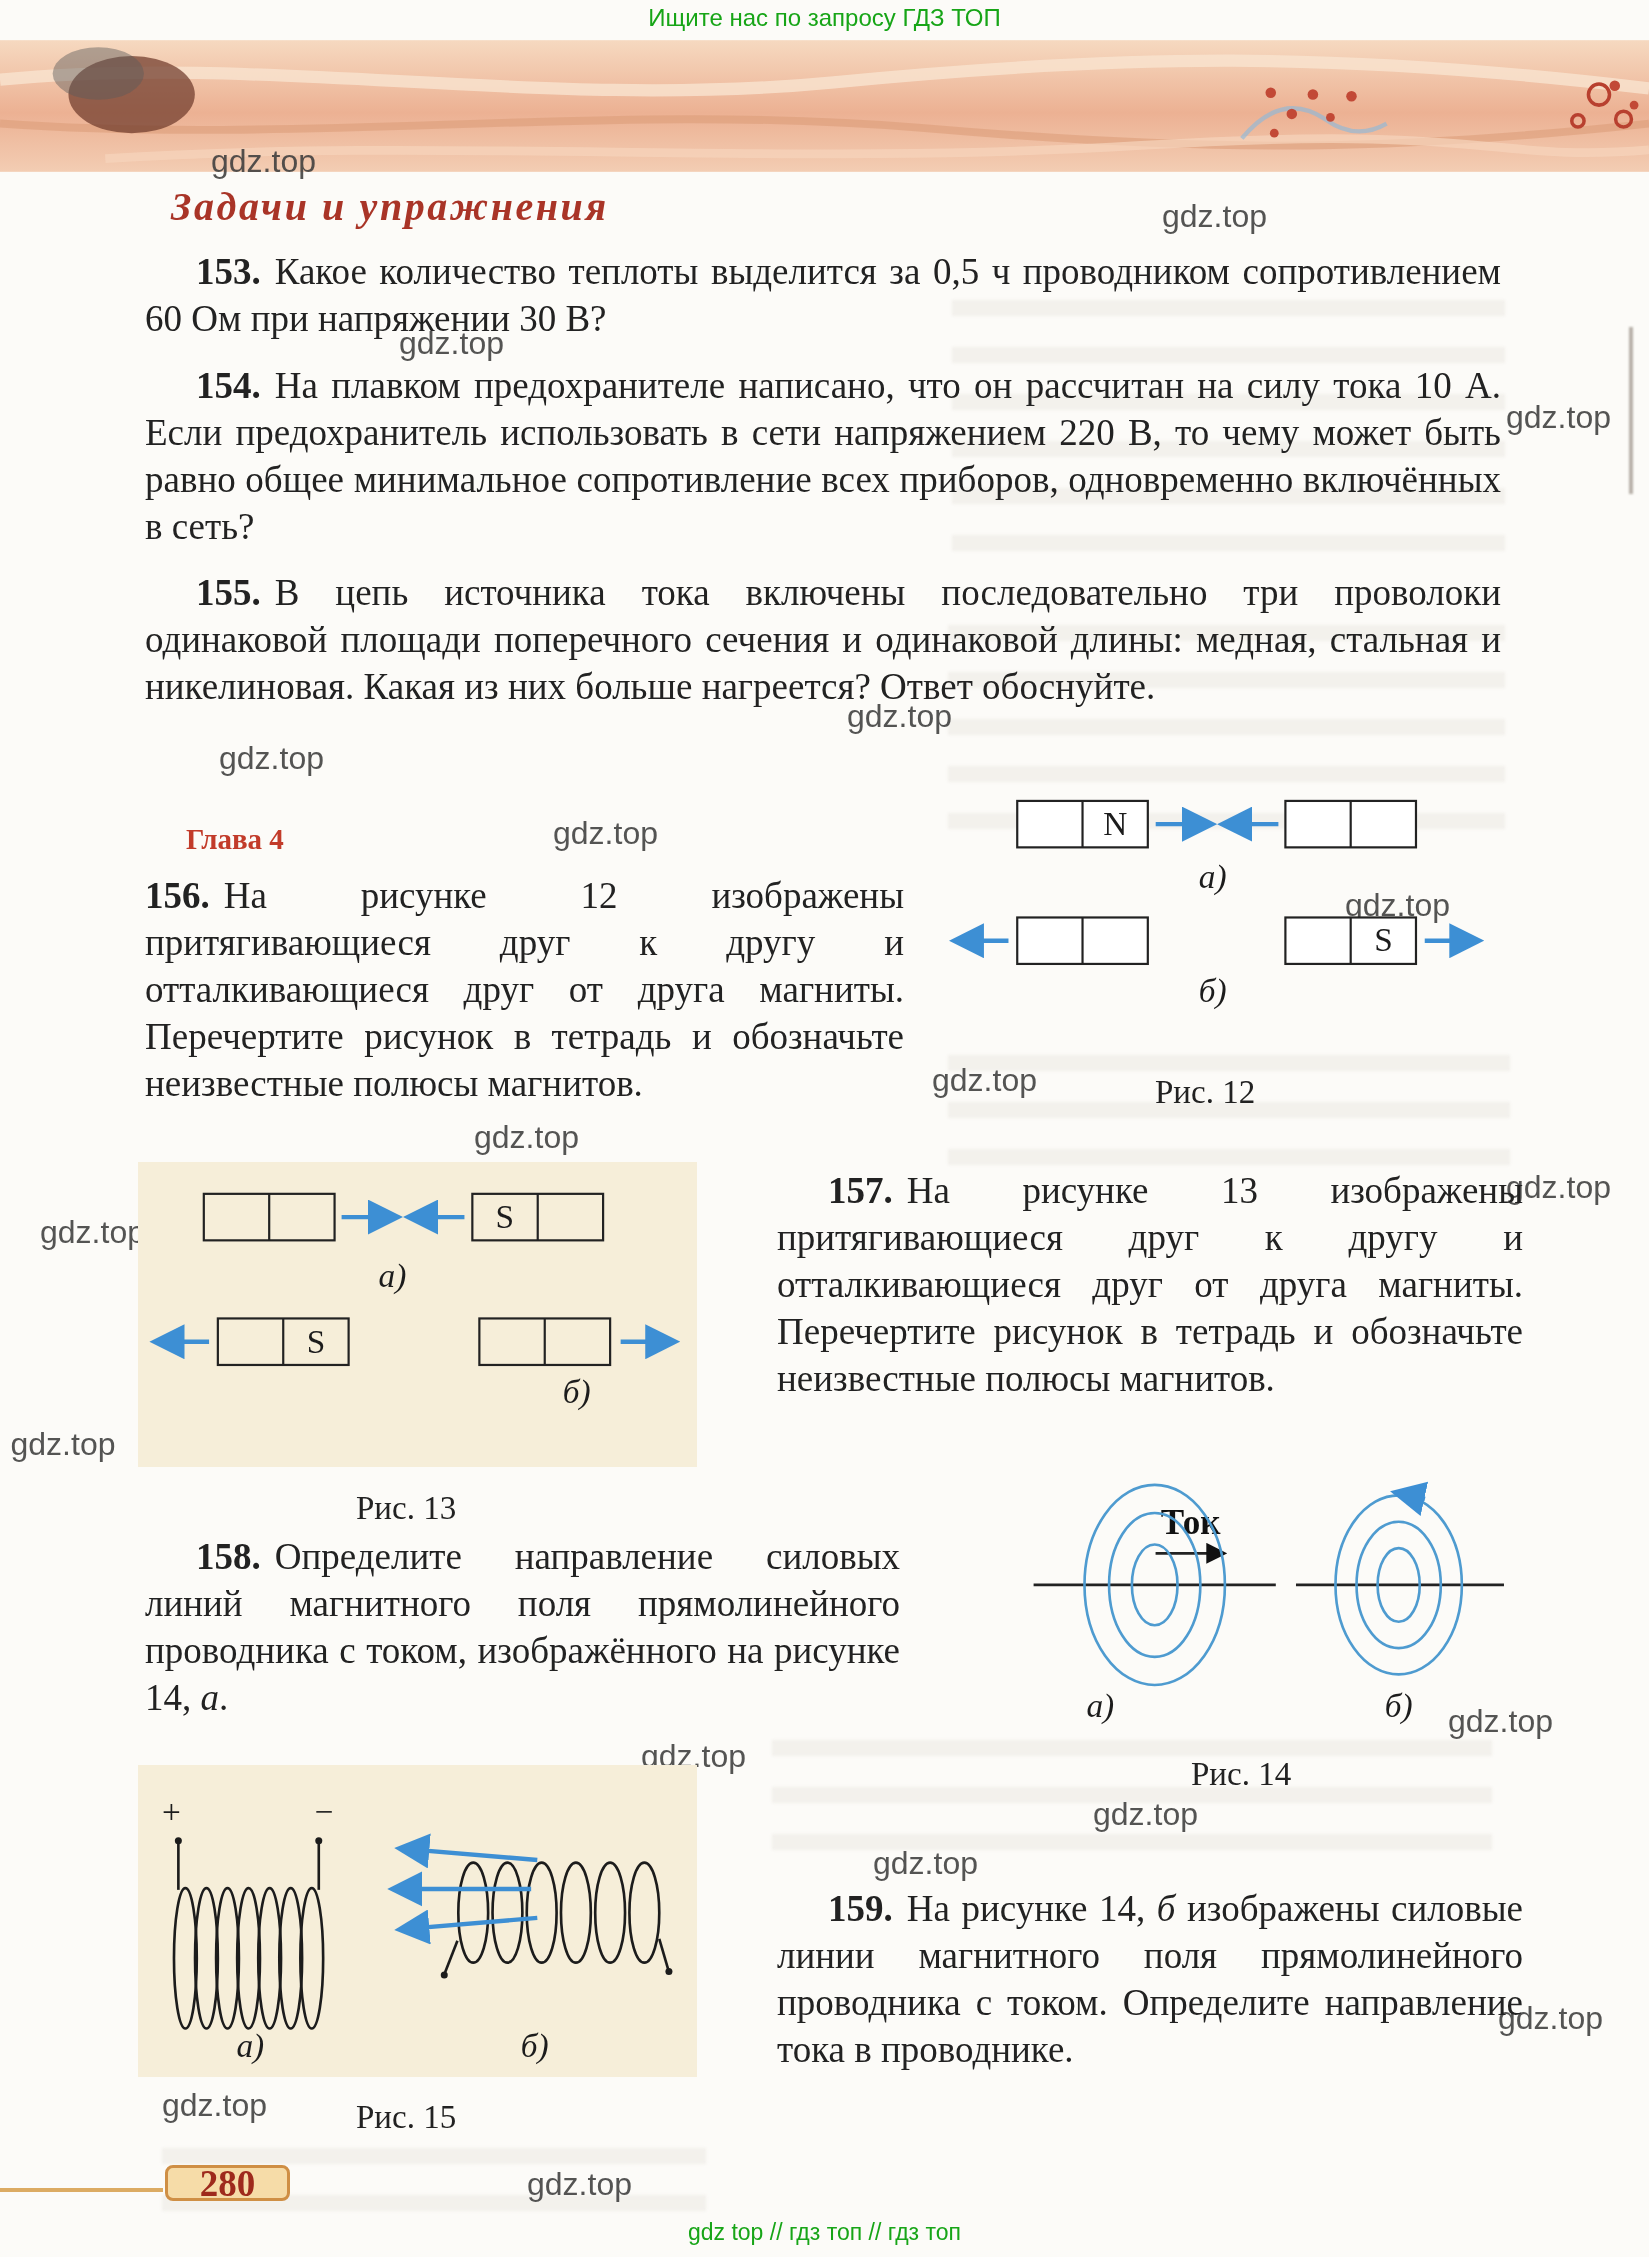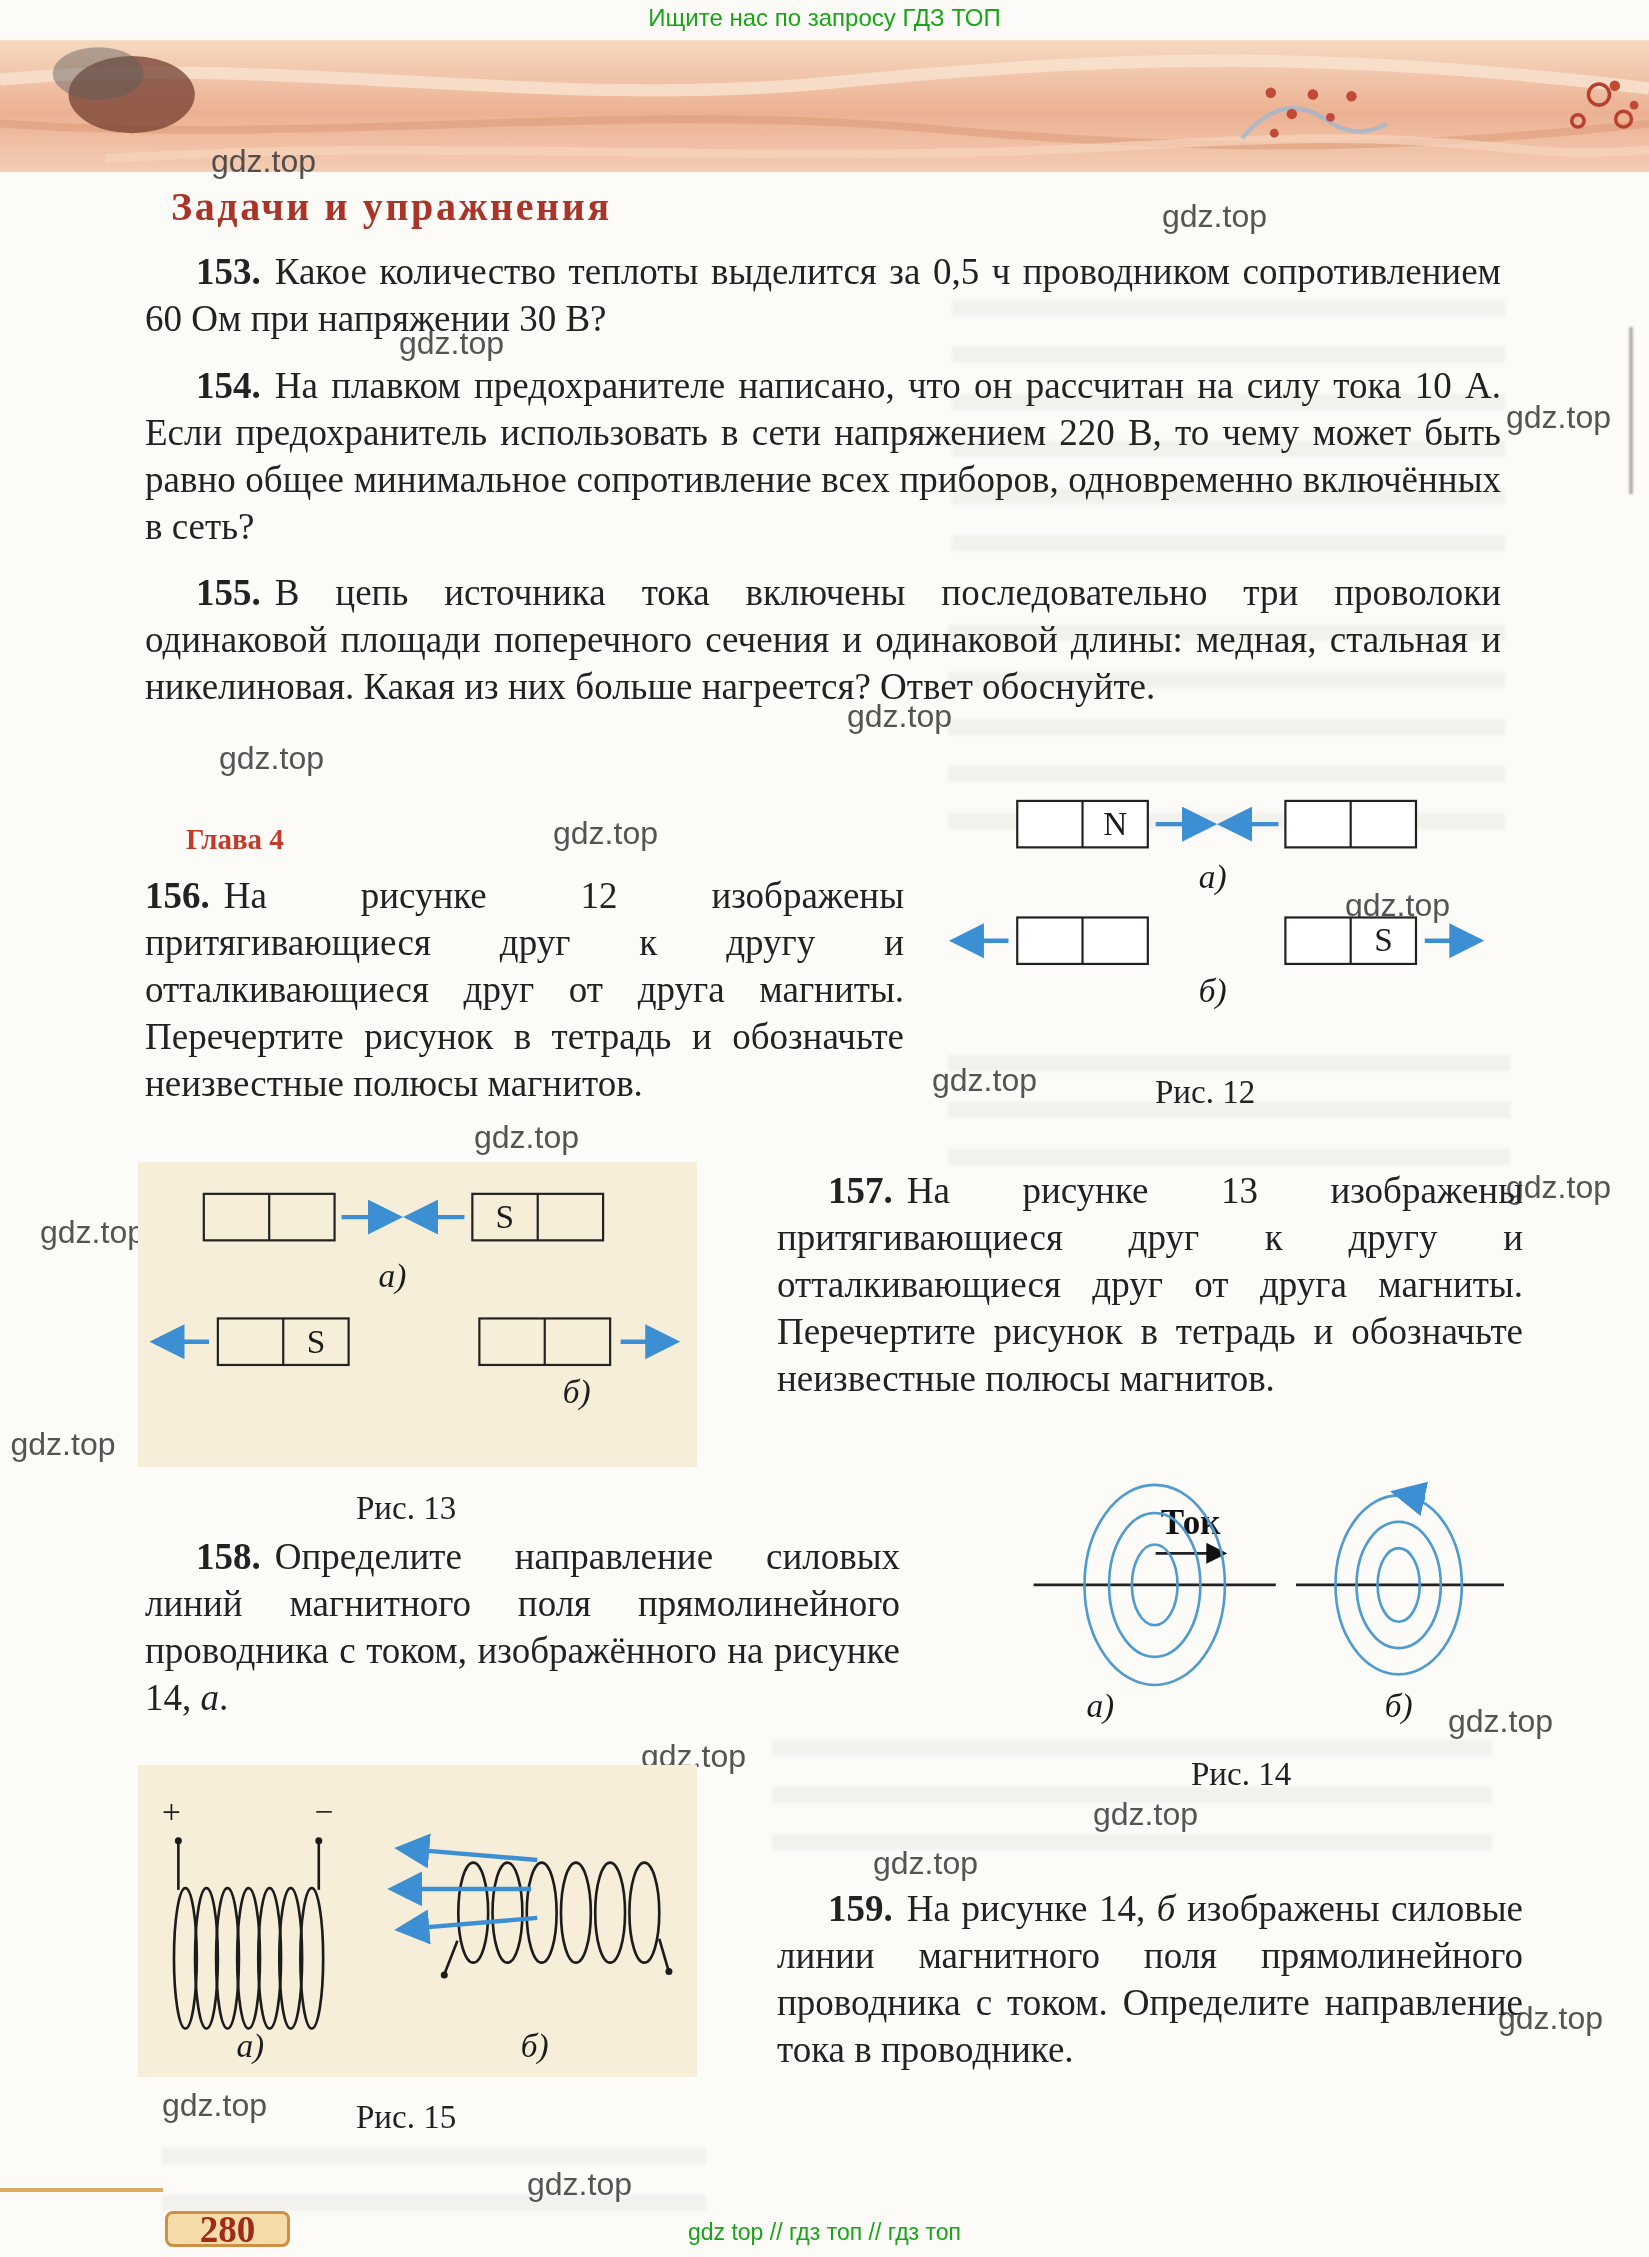--- a/index.html
+++ b/index.html
@@ -21,21 +21,21 @@
     position:absolute; left:0; top:3.5px; width:100%; text-align:center;
     font-family:"Liberation Sans", sans-serif; font-size:24px; color:#17a517;
   }
   .footer-note {
     position:absolute; left:0; top:2219px; width:100%; text-align:center;
     font-family:"Liberation Sans", sans-serif; font-size:23px; color:#17a517;
   }
   
   .section-title {
     position:absolute; left:171px; top:183px;
-    font-size:40px; font-weight:bold; color:#a93427; letter-spacing:2.6px;
+    font-size:40px; font-weight:bold; color:#a93427; letter-spacing:2.6px;font-style:italic;
   }
   .chapter {
     position:absolute; left:186px; top:823px;
     font-size:29px; font-weight:bold; color:#c23b2a;
   }
   
   .para { position:absolute; font-size:37px; line-height:47px; text-align:justify; color:#222; }
   .para .num { font-weight:bold; margin-right:14px; }
   .full { left:145px; width:1356px; text-indent:51px; }
   .colL { left:145px; width:759px; }
@@ -51,21 +51,21 @@
   .wire { stroke:#222; stroke-width:3; fill:none; }
   .coil { fill:none; stroke:#1c1c1c; stroke-width:3; }
   .pole { font-family:"Liberation Serif",serif; font-size:38px; fill:#1c1c1c; }
   .sub  { font-family:"Liberation Serif",serif; font-size:38px; font-style:italic; fill:#1c1c1c; }
   .cur  { font-family:"Liberation Serif",serif; font-size:40px; font-weight:bold; fill:#111; }
   
   .page-num-box {
     position:absolute; left:165px; top:2165px; width:125px; height:36px;
     background:#f6dca8; border:3.5px solid #cf8f45; border-radius:8px;
     display:flex; align-items:center; justify-content:center;
-    font-size:37px; font-weight:bold; color:#9e2a1c;margin-top:46px;
+    font-size:37px; font-weight:bold; color:#9e2a1c;
   }
   .page-num-line { position:absolute; left:0; top:2188px; width:163px; height:4.4px; background:#dcab63; }
   
   .bleed {
     position:absolute; pointer-events:none; opacity:.5; filter:blur(1.8px);
     background:repeating-linear-gradient(180deg,
       transparent 0 19.3px, rgba(140,126,104,.17) 19.3px 35px, transparent 35px 47px);
   }
   .vline { position:absolute; left:1629px; top:327px; width:3.5px; height:167px;
            background:rgba(70,55,40,.38); filter:blur(0.9px); }

